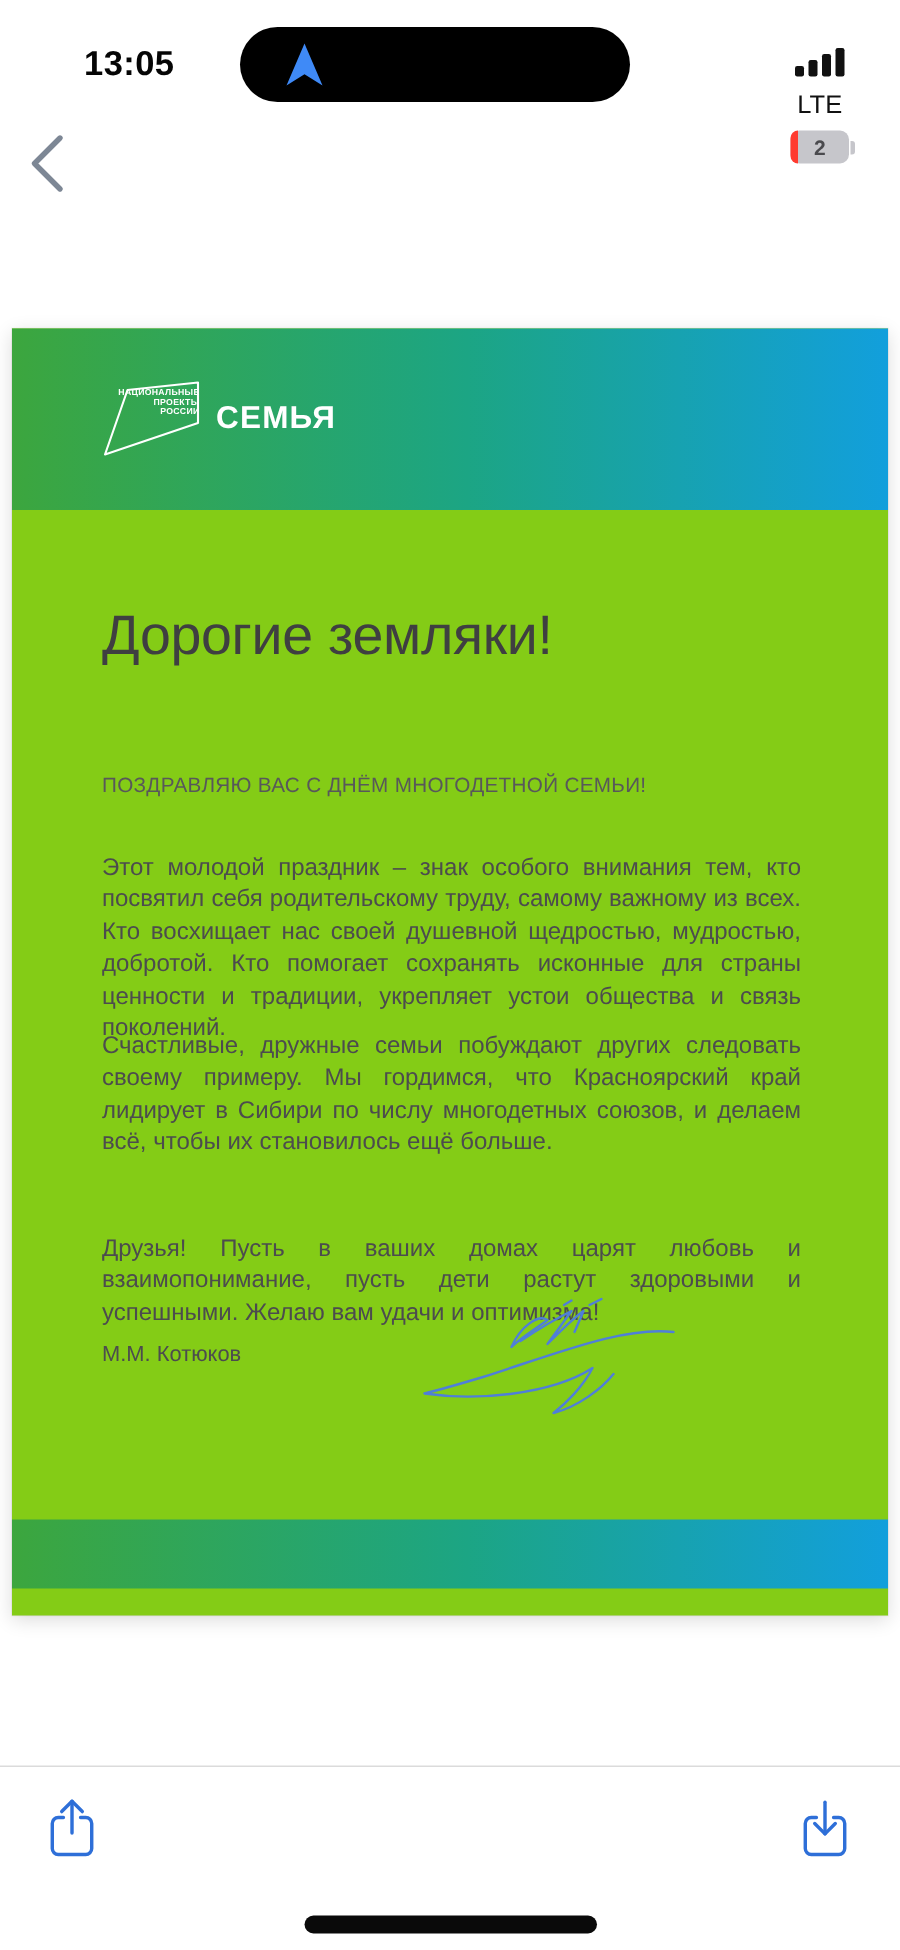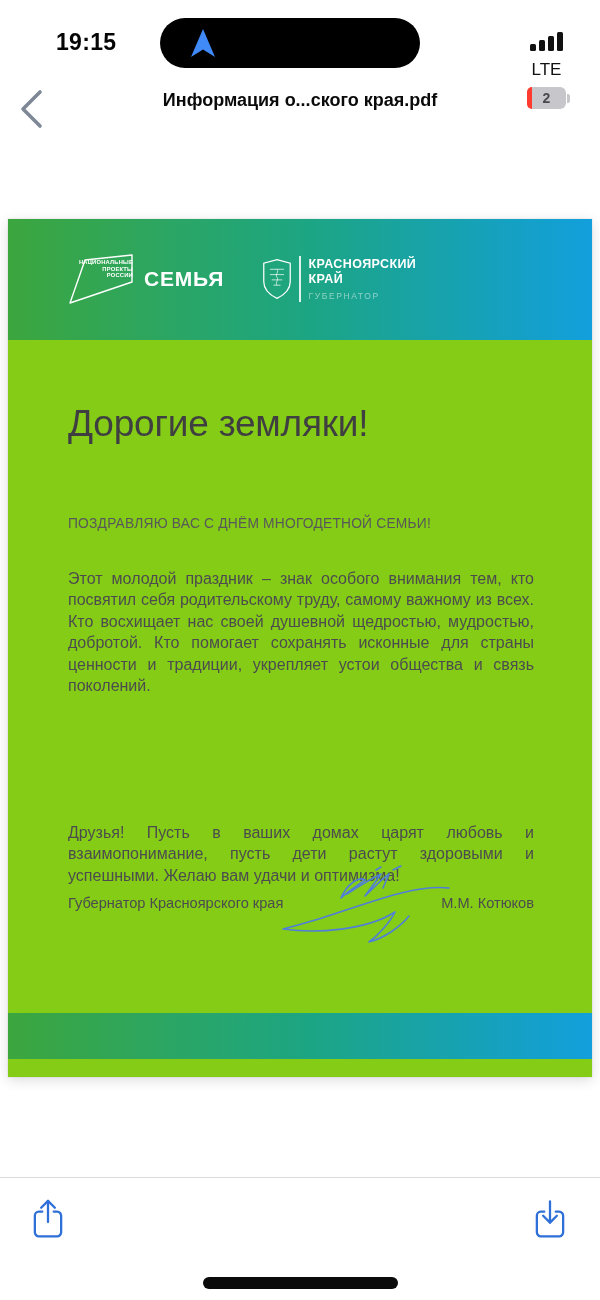--- a/index.html
+++ b/index.html
@@ -58,21 +58,21 @@
   .toolbar-sep{position:absolute;left:0;top:1177px;width:600px;height:1px;background:rgba(0,0,0,.14);}
   .tool-btn{position:absolute;top:1192px;width:44px;height:52px;display:flex;align-items:center;justify-content:center;cursor:pointer;background:none;border:none;}
   .share-btn{left:26px;} .download-btn{left:528px;}
   .home-indicator{position:absolute;left:203px;top:1277px;width:195px;height:12px;border-radius:6px;background:#0a0a0a;}
 </style>
 </head>
 <body>
 
 <div class="screen">
 
-  <span class="time">19:15</span>
+  <span class="time">13:05</span>
   <div class="island">
     <svg class="nav-arrow" width="26" height="30" viewBox="0 0 26 30">
       <path d="M13 1 L25 29 L13 21.5 L1 29 Z" fill="#3f8af7"></path>
     </svg>
   </div>
   <div class="status-right">
     <svg width="34" height="22" viewBox="0 0 34 22">
       <rect x="0" y="13" width="6" height="7" rx="1.5" fill="#111"></rect>
       <rect x="9" y="9" width="6" height="11" rx="1.5" fill="#111"></rect>
       <rect x="18" y="5" width="6" height="15" rx="1.5" fill="#111"></rect>
@@ -84,62 +84,48 @@
       <span class="battery-num">2</span>
       <div class="battery-cap"></div>
     </div>
   </div>
 
   <div class="back-btn">
     <svg width="26" height="42" viewBox="0 0 26 42">
       <polyline points="22,4 5,21 22,38" fill="none" stroke="#7d8795" stroke-width="3.6" stroke-linecap="round" stroke-linejoin="round"></polyline>
     </svg>
   </div>
-  <div class="nav-title">Информация о...ского края.pdf</div>
 
   <div class="pdf-page">
 
     <div class="band band-header">
       <div class="logo-row">
         <div class="np-logo">
           <svg width="68" height="54" viewBox="0 0 68 54">
             <polygon points="2,51 17,8 64,3 64,30" fill="none" stroke="#fff" stroke-width="1.4" stroke-linejoin="round"></polygon>
           </svg>
           <div class="np-text">
             <div>НАЦИОНАЛЬНЫЕ</div>
             <div>ПРОЕКТЫ</div>
             <div>РОССИИ</div>
           </div>
         </div>
         <div class="np-program">СЕМЬЯ</div>
 
-        <div class="region-logo">
-          <svg width="30" height="46" viewBox="0 0 34 48">
-            <path d="M17 2 L32 6 V27 C32 37 25 42 17 46 C9 42 2 37 2 27 V6 Z" fill="none" stroke="#fff" stroke-width="1.4"></path>
-            <path d="M9 13 H25 M9 19 H25 M11 25 H23 M13 31 H21" stroke="rgba(255,255,255,.8)" stroke-width="1"></path>
-            <path d="M17 13 c2.5 3 -2.5 6 0 9 c2.5 3 -2.5 6 0 9" fill="none" stroke="rgba(255,255,255,.8)" stroke-width="1"></path>
-          </svg>
-          <div class="region-divider"></div>
-          <div class="region-text">
-            <div class="l1">КРАСНОЯРСКИЙ</div>
-            <div class="l2">КРАЙ</div>
-            <div class="l3">ГУБЕРНАТОР</div>
-          </div>
-        </div>
       </div>
     </div>
 
     <div class="doc-title">Дорогие земляки!</div>
     <div class="doc-greeting">ПОЗДРАВЛЯЮ ВАС С ДНЁМ МНОГОДЕТНОЙ СЕМЬИ!</div>
 
     <p class="para p1">Этот молодой праздник – знак особого внимания тем, кто посвятил себя родительскому труду, самому важному из всех. Кто восхищает нас своей душевной щедростью, мудростью, добротой. Кто помогает сохранять исконные для страны ценности и традиции, укрепляет устои общества и связь поколений.</p>
+    <p class="para p2">Счастливые, дружные семьи побуждают других следовать своему примеру. Мы гордимся, что Красноярский край лидирует в Сибири по числу многодетных союзов, и делаем всё, чтобы их становилось ещё больше.</p>
     <p class="para p3">Друзья! Пусть в ваших домах царят любовь и взаимопонимание, пусть дети растут здоровыми и успешными. Желаю вам удачи и оптимизма!</p>
 
     <div class="sig-row">
-      <span>Губернатор Красноярского края</span>
       <span>М.М. Котюков</span>
     </div>
 
     <svg class="sig-svg" width="182" height="94" viewBox="0 0 182 94">
       <g fill="none" stroke="#4f7fd9" stroke-width="1.6" stroke-linecap="round" stroke-linejoin="round">
         <path d="M173,27 C140,23 96,41 46,57 C26,63 11,67 7,68 C41,73 91,69 119,51 C113,63 101,75 93,81 C109,77 125,65 133,55"></path>
         <path d="M65,37 C71,23 83,15 89,19 C81,25 71,31 65,37"></path>
         <path d="M71,33 C83,25 97,17 105,13 L89,35 C97,27 107,17 113,13 L107,27"></path>
         <path d="M117,9 L125,5"></path>
         <path d="M100,9 L105,6"></path>

